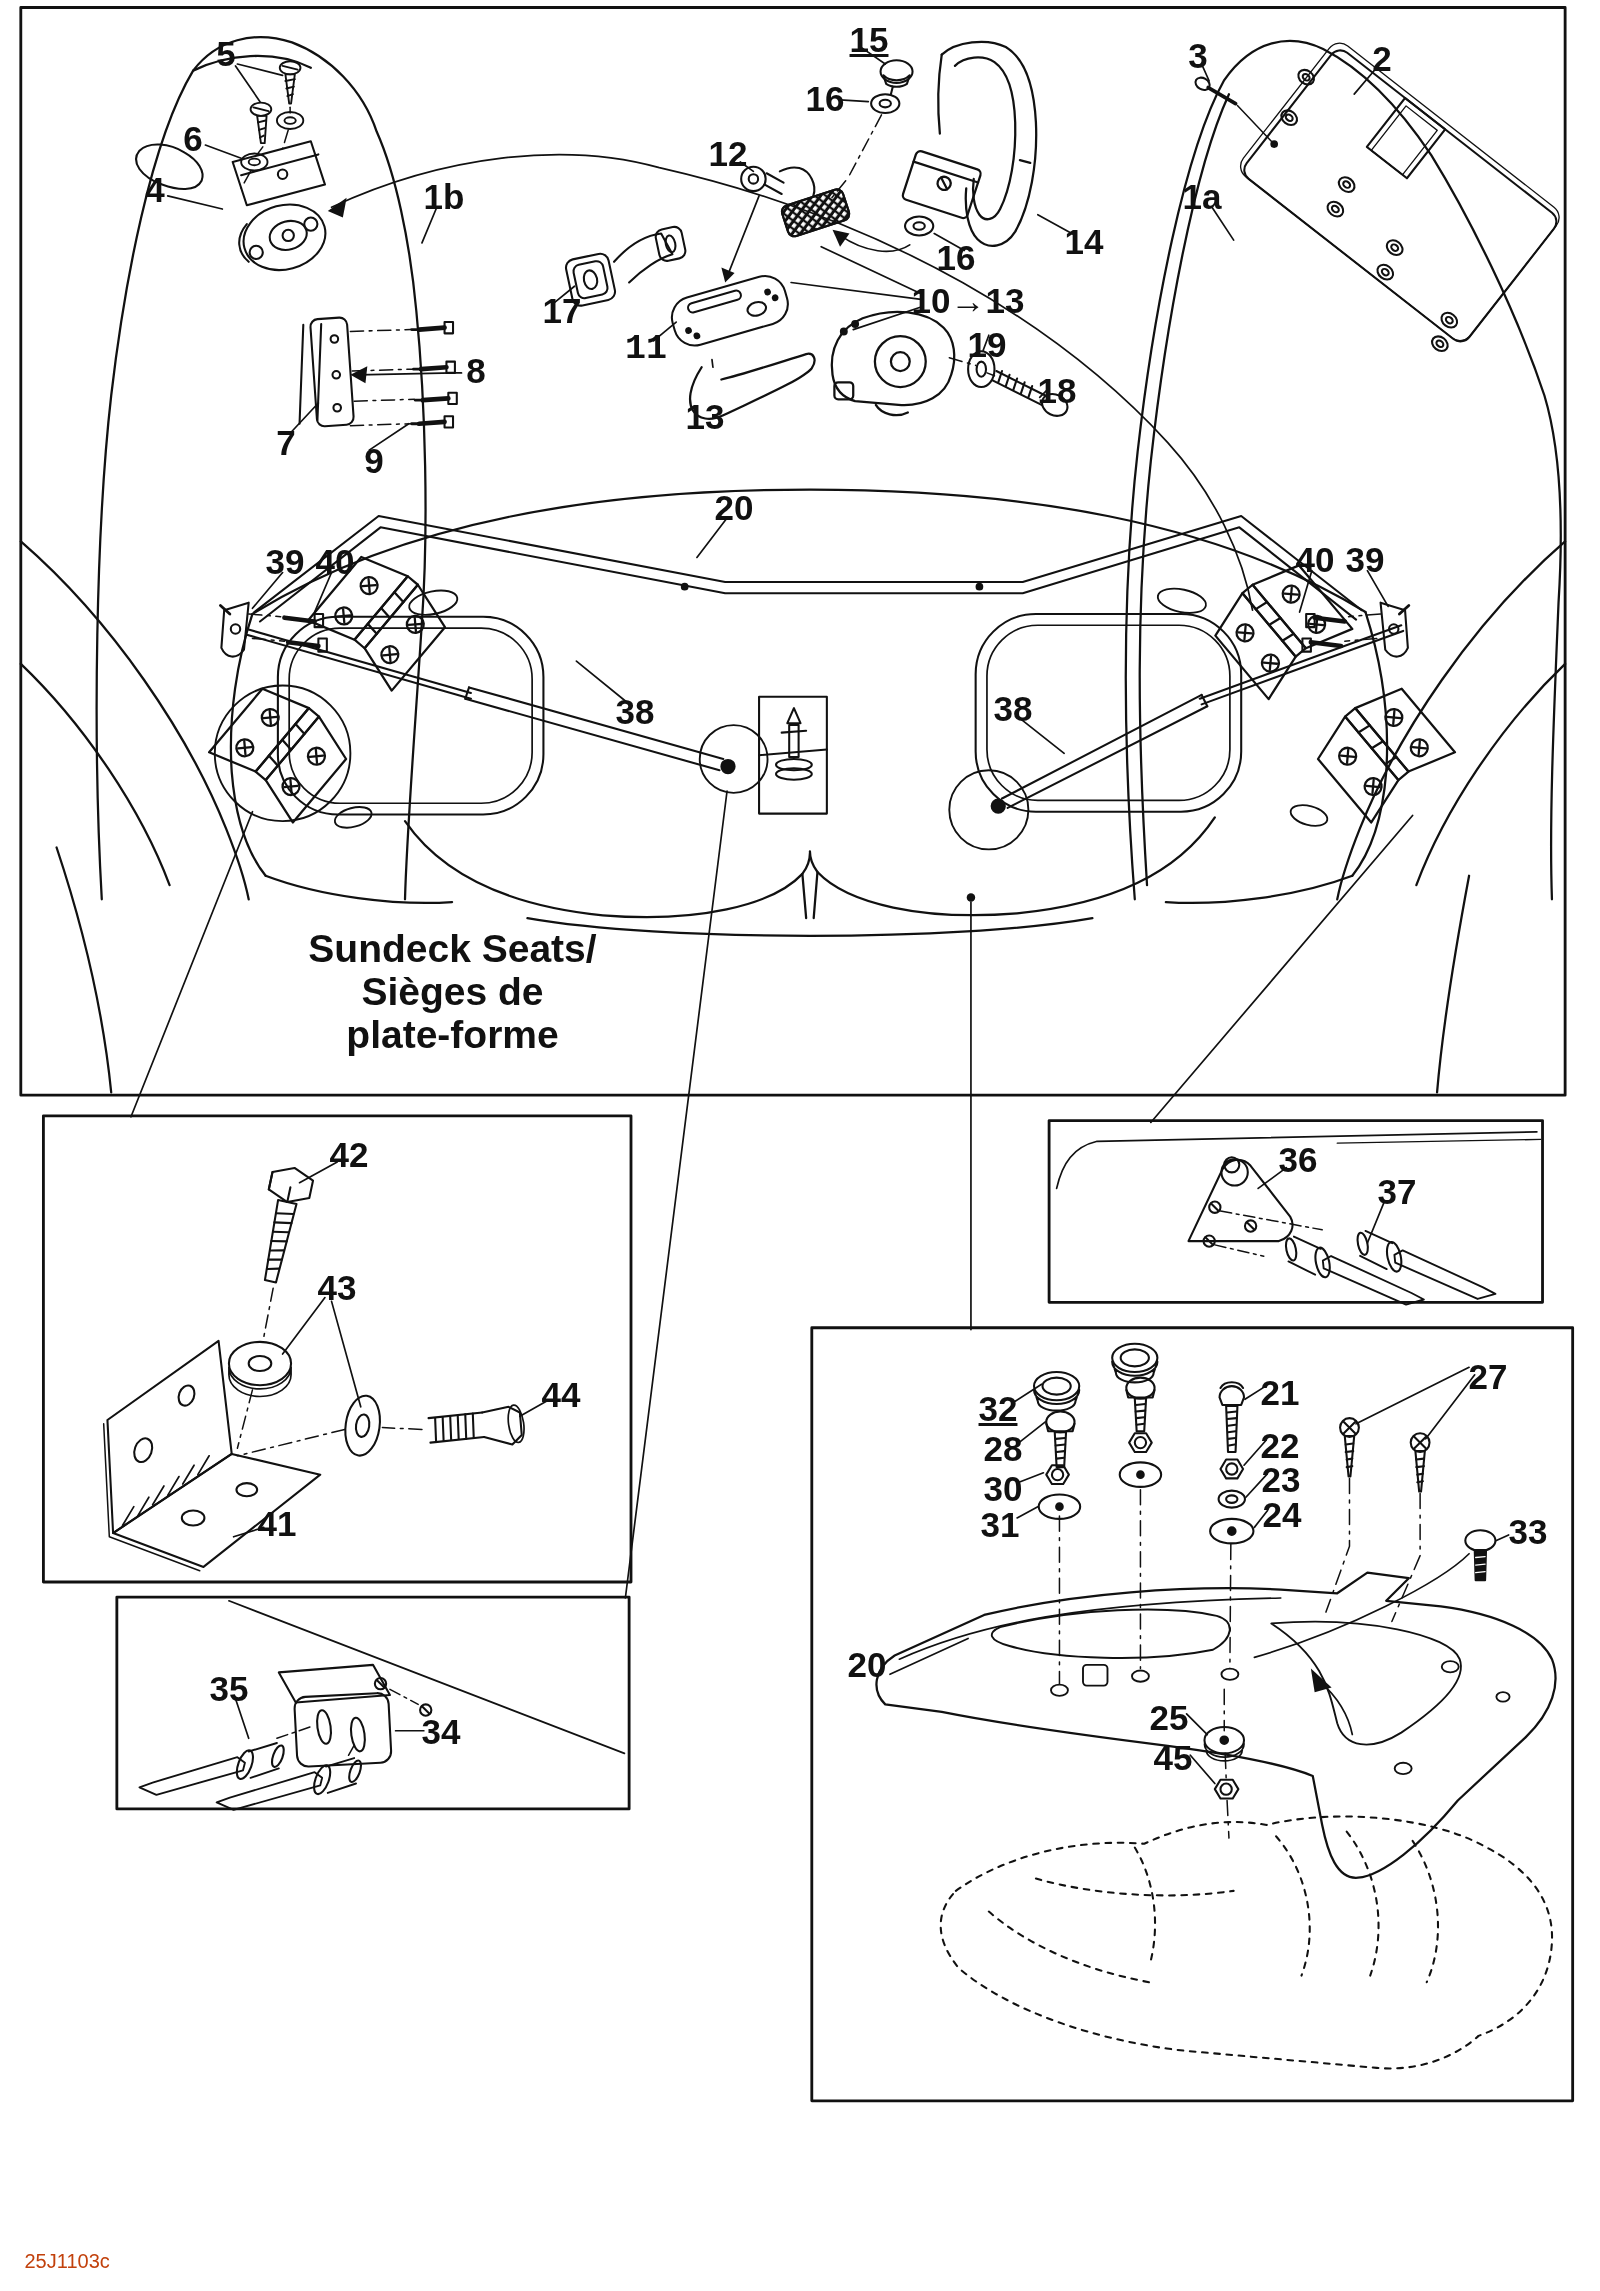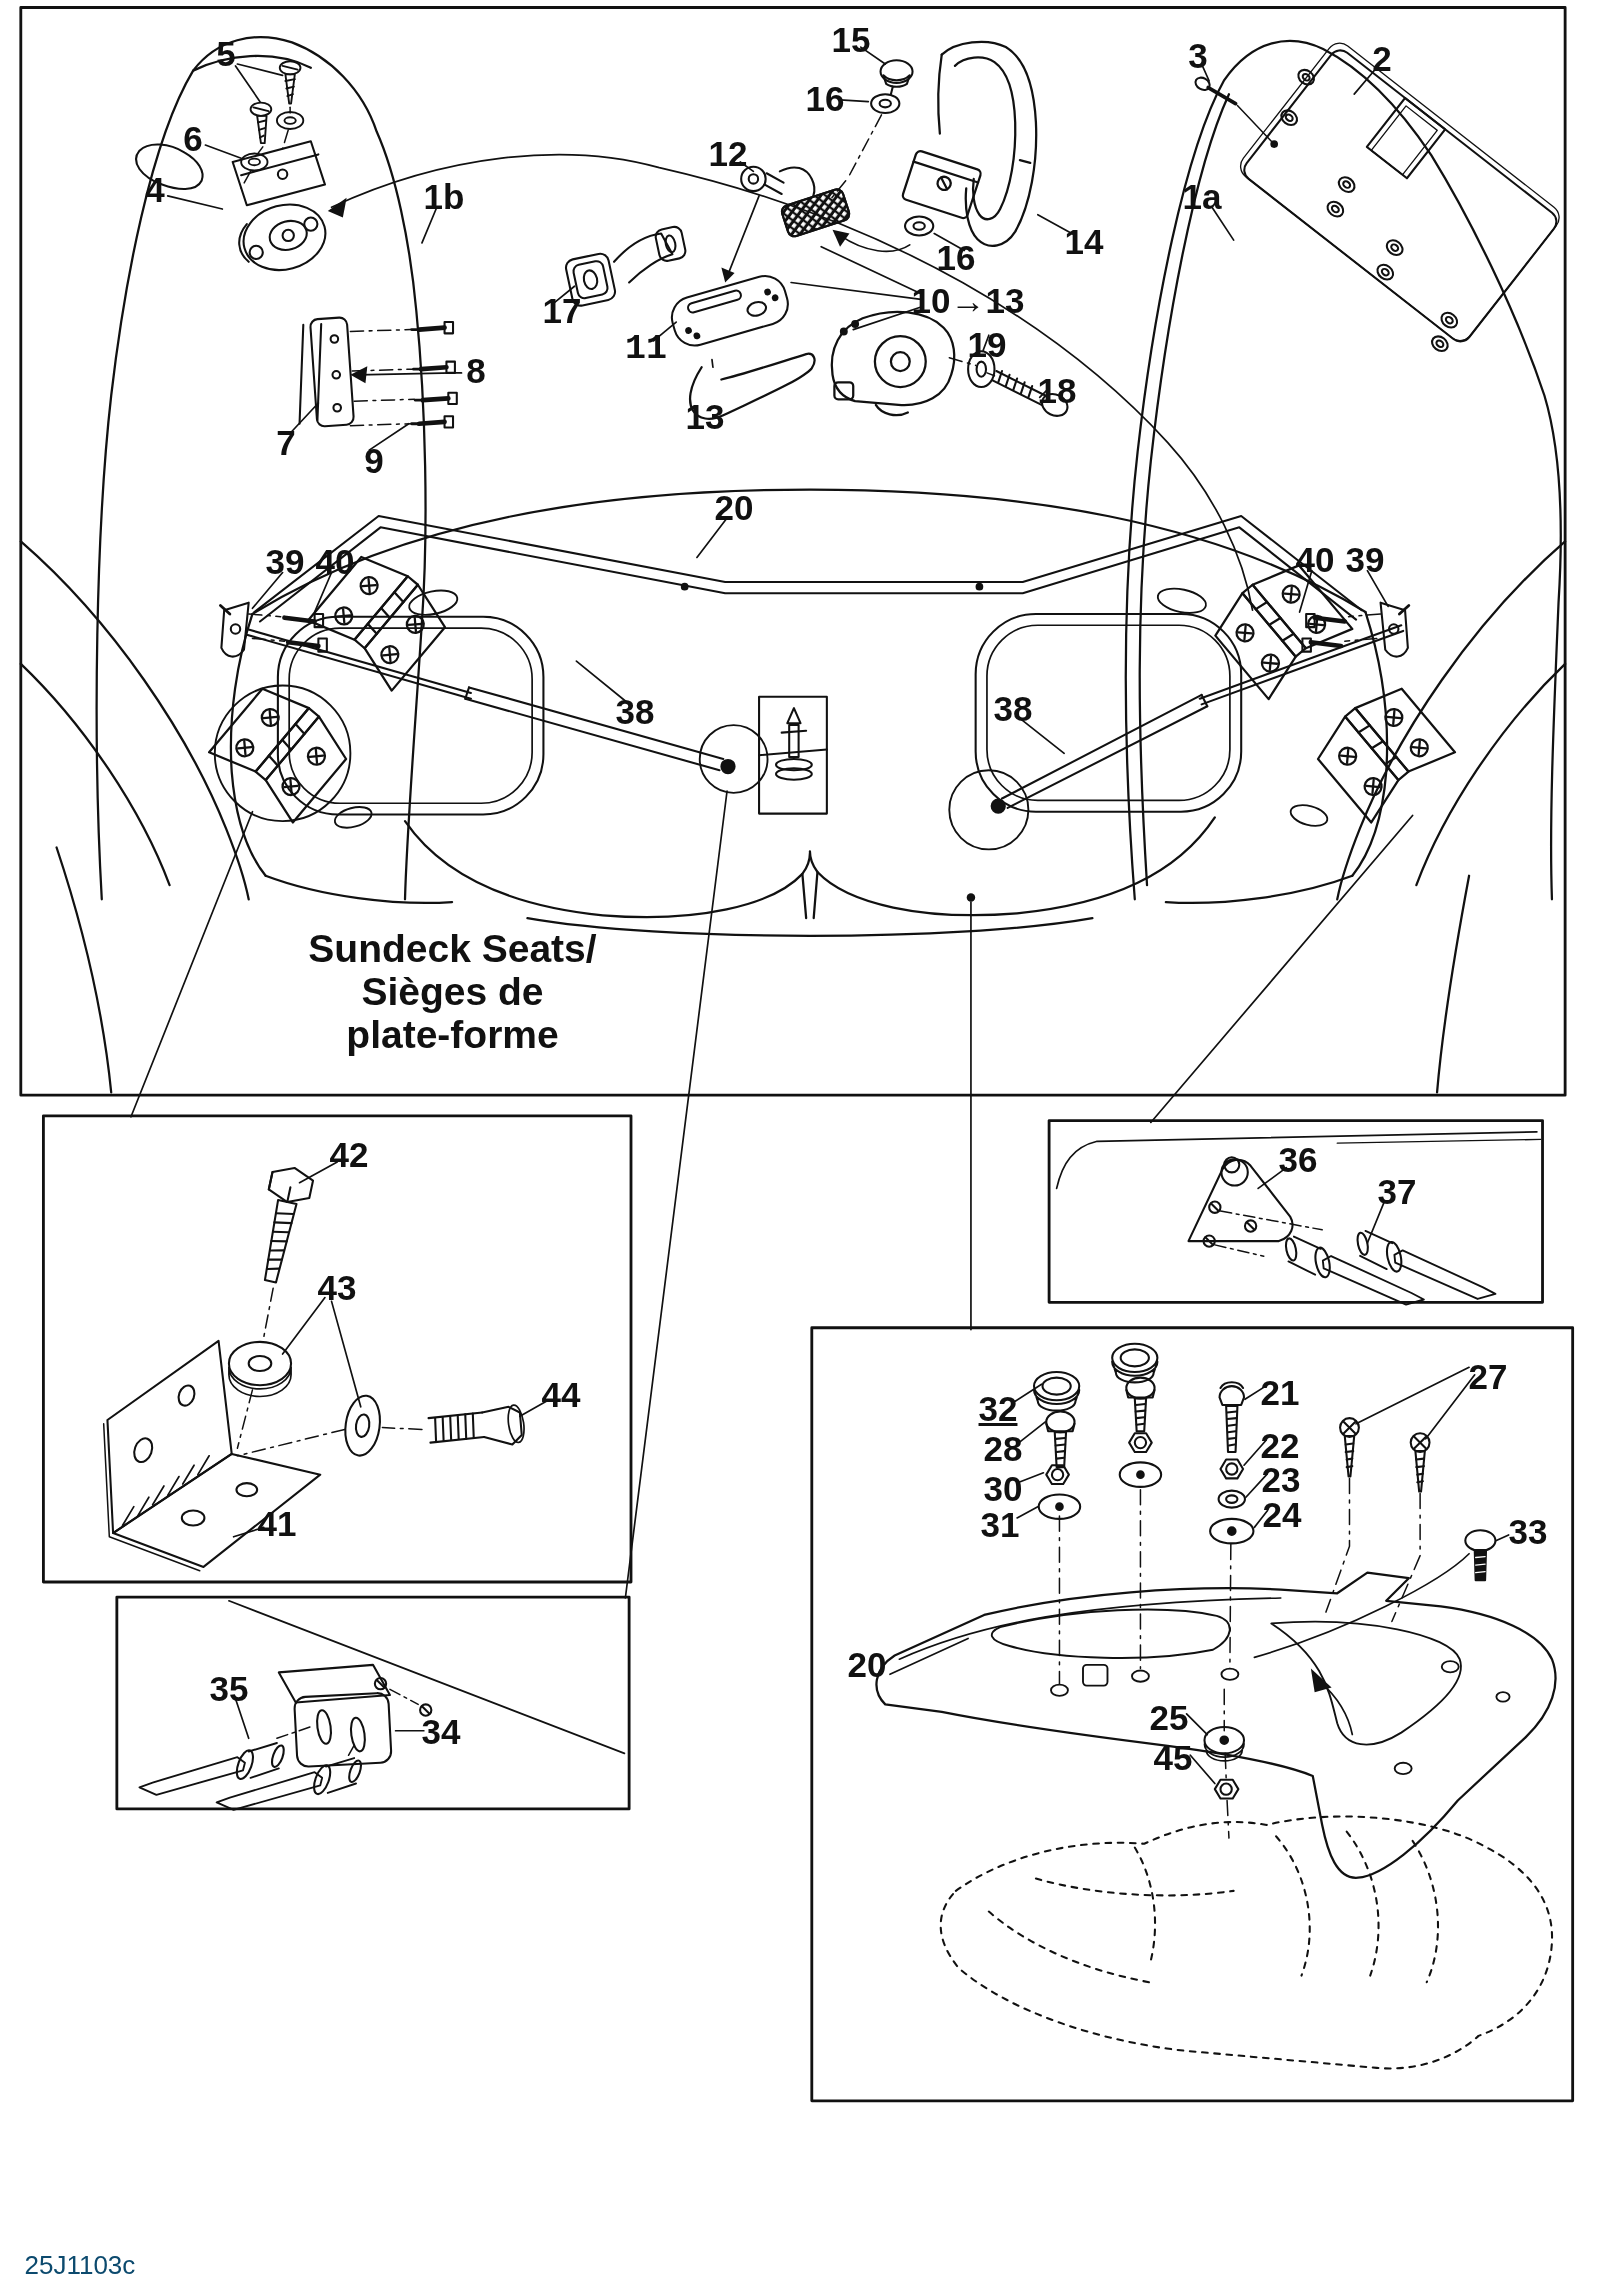--- a/index.html
+++ b/index.html
@@ -5,22 +5,22 @@
   html,body{margin:0;padding:0;background:#fff;}
   #stage{position:relative;width:1601px;height:2292px;background:#fff;
          font-family:"Liberation Sans", sans-serif;overflow:hidden;}
   #drawing{position:absolute;left:0;top:0;}
   .callout{position:absolute;transform:translate(-50%,-50%);
            font-weight:bold;font-size:35px;color:#111;white-space:nowrap;
            letter-spacing:0px;}
   #title-block{position:absolute;left:217px;top:927px;width:471px;
                text-align:center;font-weight:bold;font-size:39px;
                line-height:43px;color:#111;}
-  #footer-code{position:absolute;left:24.5px;top:2250px;font-size:26px;
-               color:#0c4a6e;font-weight:normal;}
+  #footer-code{position:absolute;left:24.5px;top:2250px;font-size:20px;
+               color:#c2410c;font-weight:normal;}
   svg *{vector-effect:none;}
 </style>
 </head>
 <body>
 
 <div id="stage">
 
 <svg id="drawing" width="1601" height="2292" viewBox="0 0 1700 2434" fill="none" stroke="#111" stroke-width="2.4" stroke-linecap="round" stroke-linejoin="round">
   <defs>
     <pattern id="hatch" width="7" height="7" patternUnits="userSpaceOnUse" patternTransform="rotate(55)">
@@ -704,21 +704,21 @@
 <div id="callout-layer">
       <span class="callout" style="left: 226px; top: 54px;">5</span>
       <span class="callout" style="left: 193px; top: 139px;">6</span>
       <span class="callout" style="left: 155px; top: 190px;">4</span>
       <span class="callout" style="left: 444px; top: 197px;">1b</span>
       <span class="callout" style="left: 562px; top: 311px;">17</span>
       <span class="callout" style="left: 286px; top: 443px;">7</span>
       <span class="callout" style="left: 476px; top: 371px;">8</span>
       <span class="callout" style="left: 374px; top: 461px;">9</span>
       <span class="callout" style="left: 728px; top: 154px;">12</span>
-      <span class="callout" style="left: 851px; top: 40px;">15</span>
+      <span class="callout" style="left: 869px; top: 40px; text-decoration: underline;">15</span>
       <span class="callout" style="left: 825px; top: 99px;">16</span>
       <span class="callout" style="left: 956px; top: 258px;">16</span>
       <span class="callout" style="left: 1084px; top: 242px;">14</span>
       <span class="callout" style="left: 646px; top: 349px; font-family: Liberation Mono, monospace;">11</span>
       <span class="callout" style="left: 705px; top: 377px; margin-top: 40px;">13</span>
       <span class="callout" style="left: 968px; top: 301px;">10→13</span>
       <span class="callout" style="left: 987px; top: 345px;">19</span>
       <span class="callout" style="left: 1057px; top: 391px;">18</span>
       <span class="callout" style="left: 1198px; top: 56px;">3</span>
       <span class="callout" style="left: 1382px; top: 59px;">2</span>

